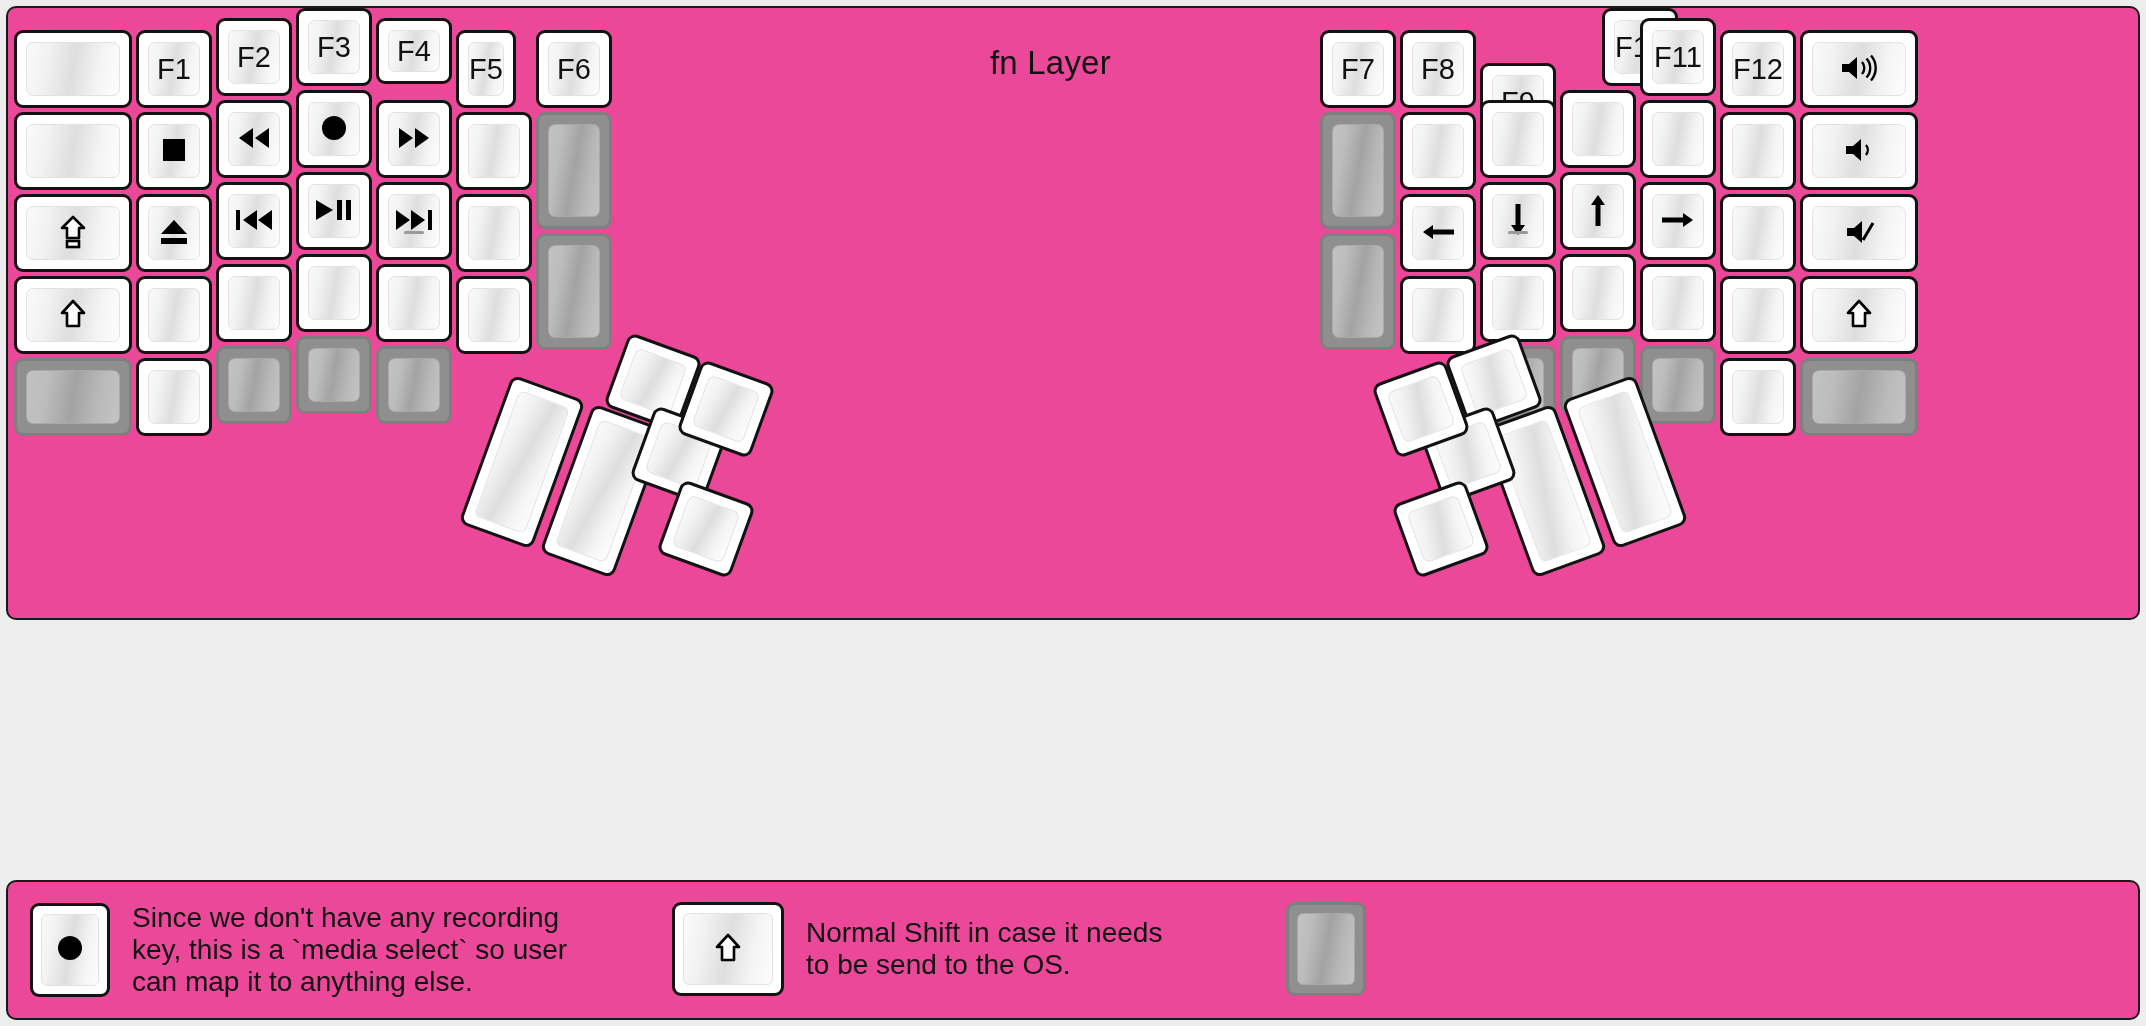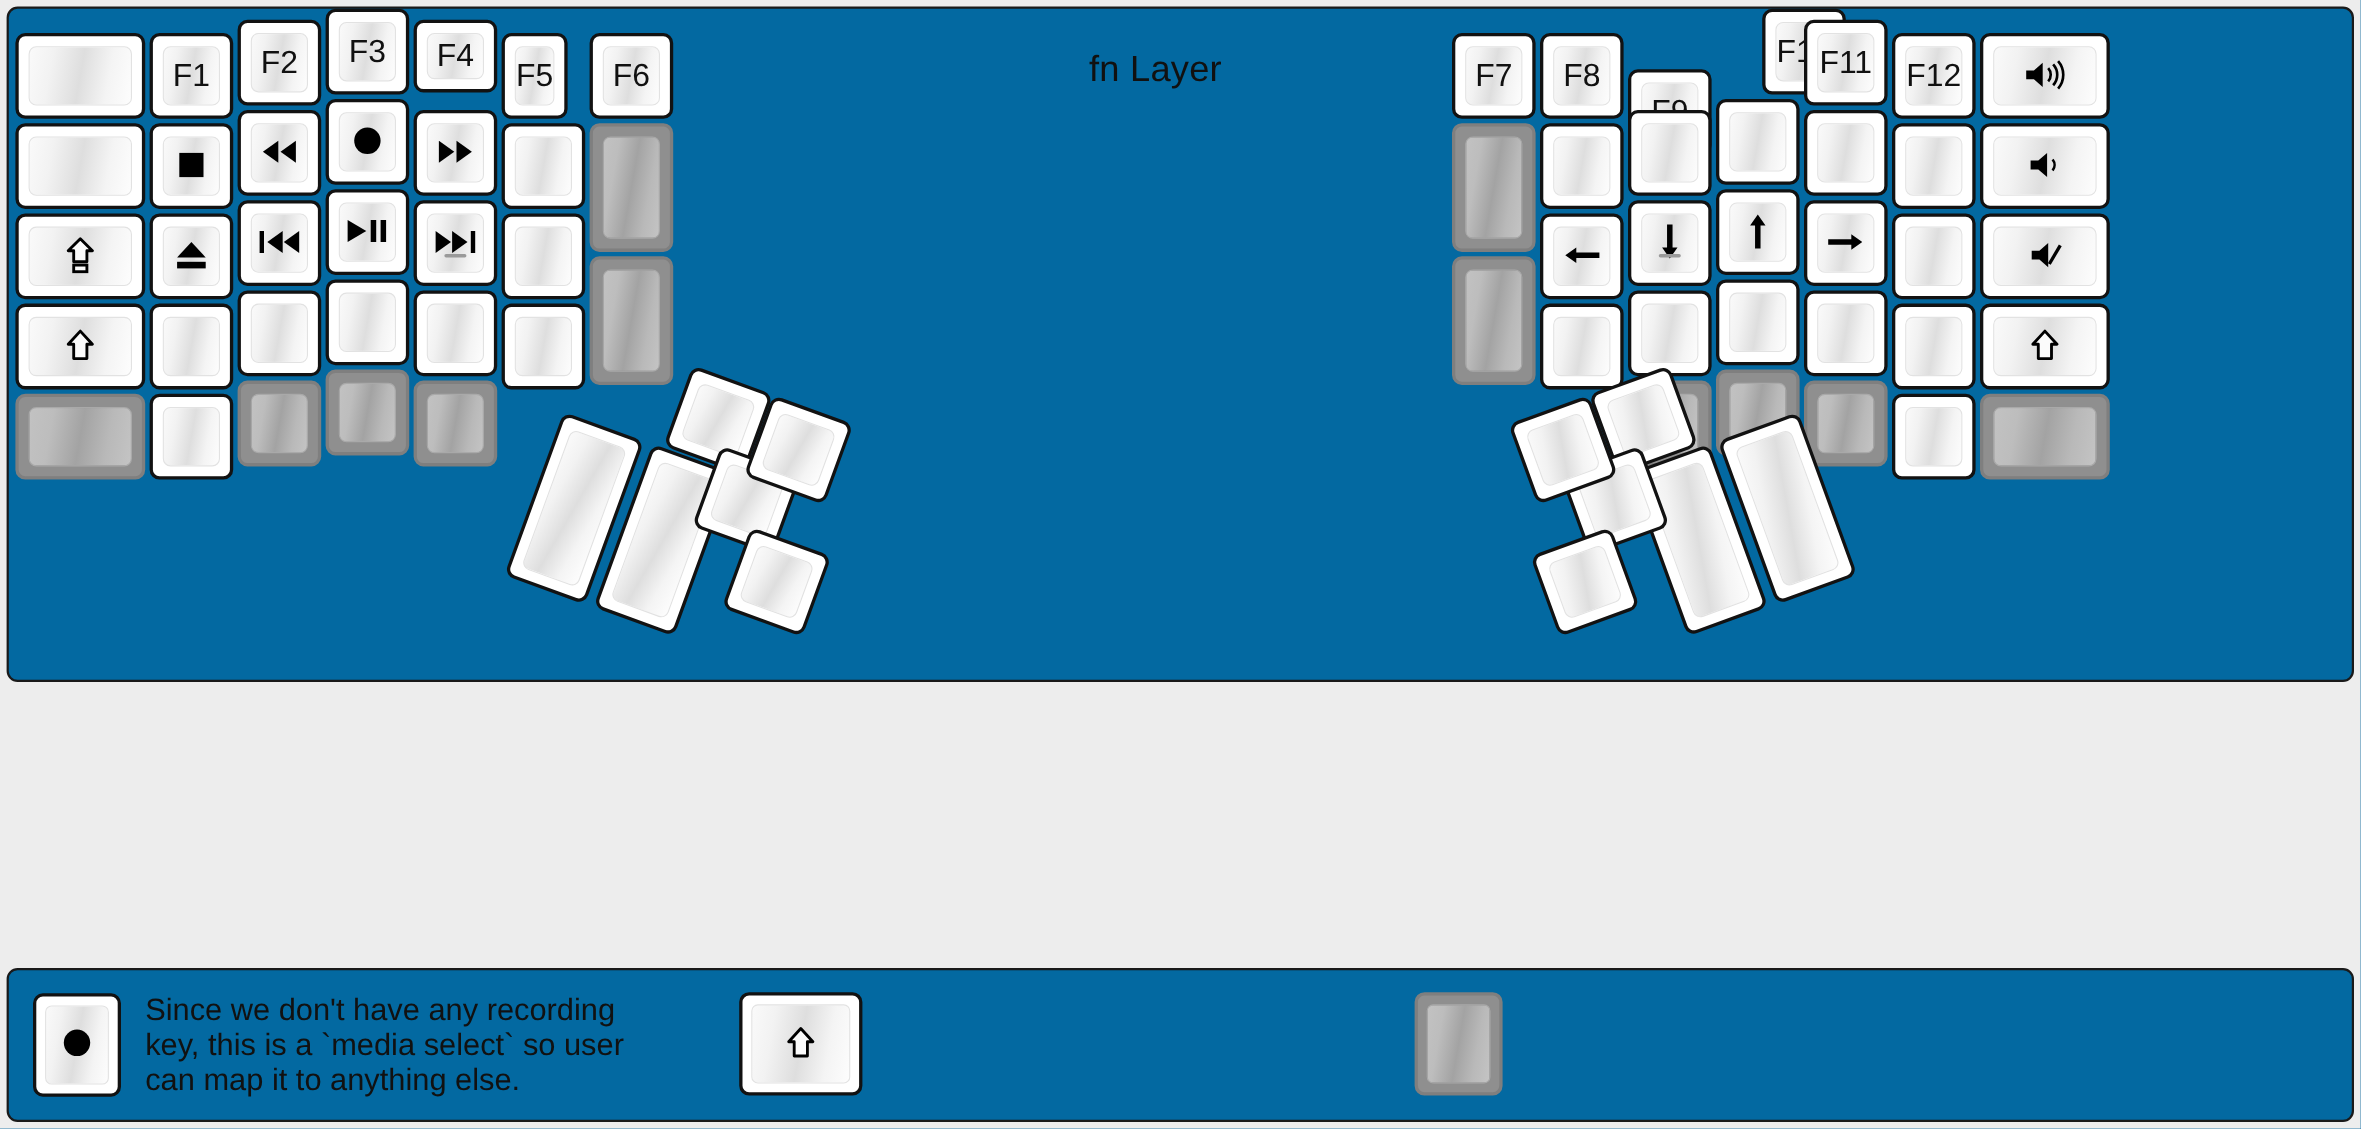--- a/index.html
+++ b/index.html
@@ -7,21 +7,21 @@
     width:2146px;height:1026px;
     background:#ededed;
     font-family:"Liberation Sans", sans-serif;
     overflow:hidden;
   }
   #root{position:relative;width:2146px;height:1026px;}
 
   
   .panel{
     position:absolute;
-    background:#0369a1;
+    background:#ec4899;
     border:2px solid #1a1a1a;
     border-radius:10px;
     box-sizing:border-box;
   }
   #board-panel{left:6px;top:6px;width:2134px;height:614px;}
   #legend-panel{left:6px;top:880px;width:2134px;height:140px;}
 
   
   #title{
     position:absolute;left:990px;top:44px;
@@ -457,20 +457,22 @@
 can map it to anything else.</div>
         </div>
         <div class="legend-item" style="left: 664px; top: 20px;">
           <div class="legend-key" style="width: 112px; height: 94px;">
             <div class="cap">
               <span class="glyph"><svg width="26" height="30" viewBox="0 0 26 30" xmlns="http://www.w3.org/2000/svg">
                   <path d="M13 2 L24 14 L19 14 L19 27 L7 27 L7 14 L2 14 Z" fill="#fbfbfb" stroke="#000" stroke-width="2.6" stroke-linejoin="round"></path>
                 </svg></span>
             </div>
           </div>
+          <div class="legend-text">Normal Shift in case it needs
+to be send to the OS.</div>
         </div>
         <div class="legend-item" style="left: 1278px; top: 20px;">
           <div class="legend-key gray" style="width: 80px; height: 94px;">
             <div class="cap"></div>
           </div>
         </div>
       </div>
   </div>
 
 </div>

